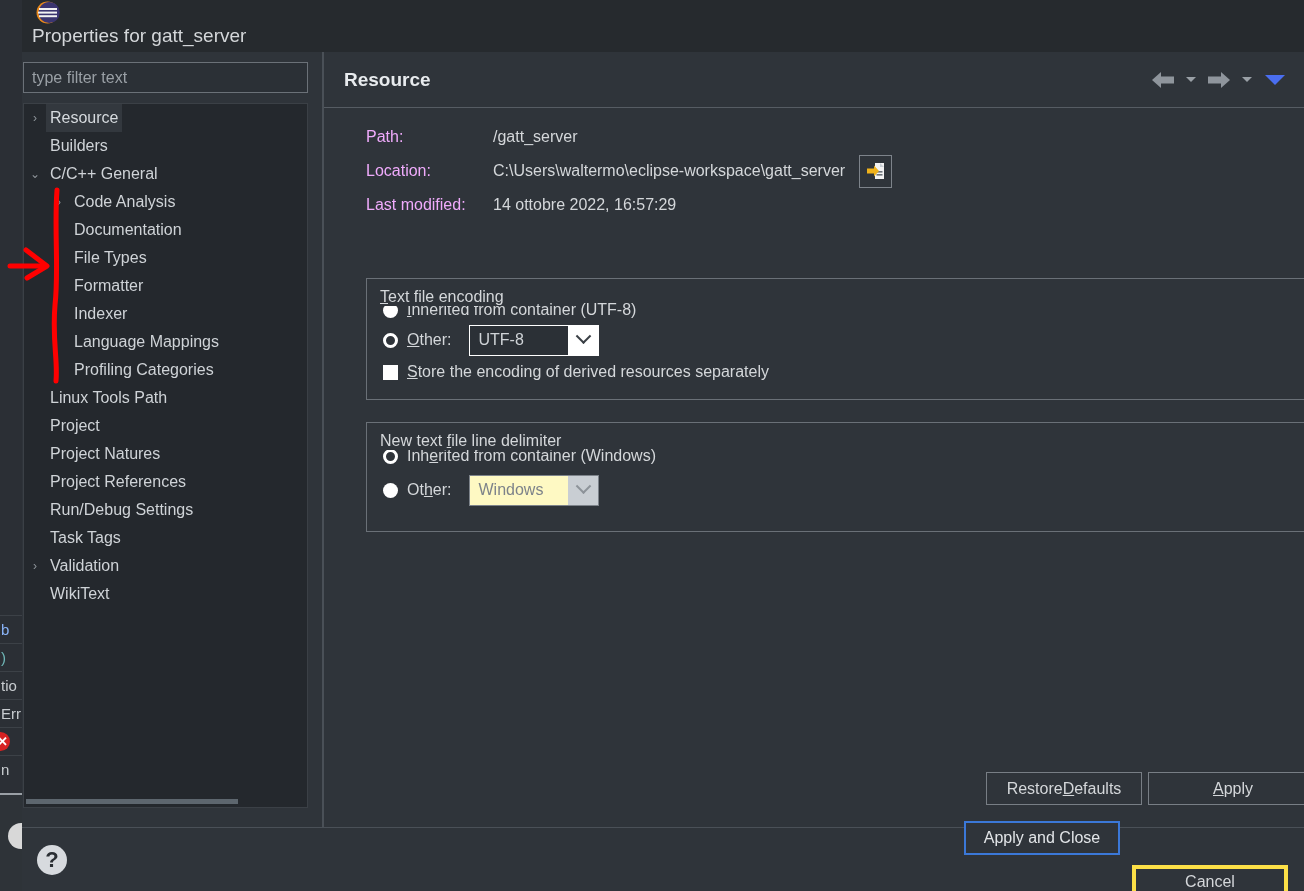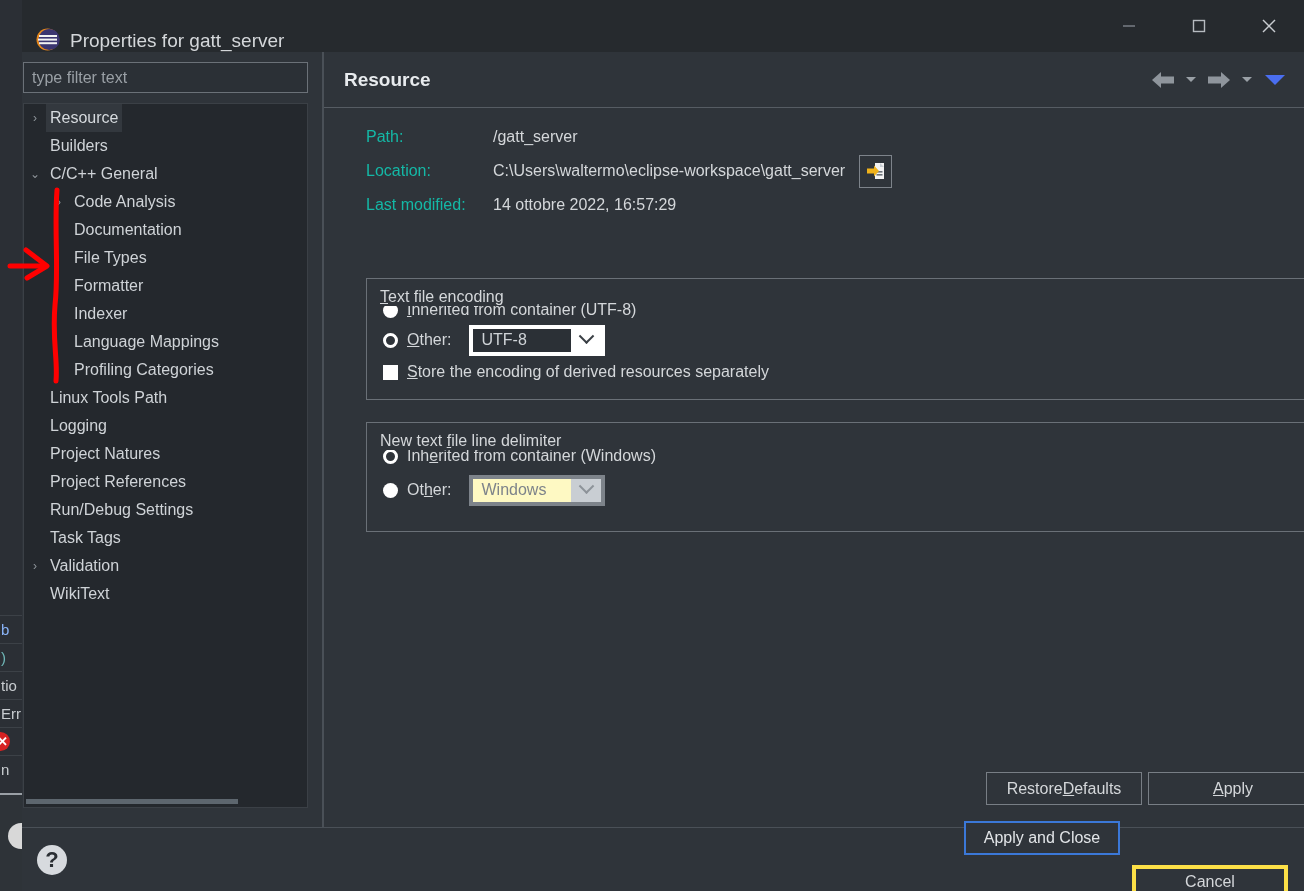--- a/index.html
+++ b/index.html
@@ -82,21 +82,22 @@
     z-index: 5;
     box-sizing: border-box;
   }
 
   
   #titlebar {
     position: relative;
     height: 52px;
     background: #262a2e;
     display: flex;
-    align-items: flex-end;
+    align-items: flex-start;
+    flex-direction: column;
   }
   #titlebar .eclipse-logo {
     margin-left: 13px;
     width: 25px; height: 25px;
     position: relative;
     flex: 0 0 auto;
   }
   #titlebar .title-text {
     margin-left: 10px;
     font-size: 19px;
@@ -256,21 +257,21 @@
     width: 900px;
   }
   .info-row {
     display: flex;
     align-items: center;
     height: 34px;
   }
   .info-label {
     width: 127px;
     font-size: 16px;
-    color: #14b8a6;
+    color: #f0abfc;
     flex: 0 0 auto;
   }
   .info-value {
     font-size: 16px;
     color: #d4d7da;
     white-space: nowrap;
   }
   #loc-btn {
     margin-left: 14px;
     width: 33px; height: 33px;
@@ -341,21 +342,21 @@
     width: 15px; height: 15px;
     background: #ffffff;
     flex: 0 0 auto;
   }
 
   
   .combo {
     display: flex;
     align-items: stretch;
     height: 31px;
-    border: 4px solid #ffffff;
+    border: 1px solid #ffffff;
     box-sizing: border-box;
     margin-left: 18px;
     flex: 0 0 auto;
   }
   .combo .combo-text {
     width: 98px;
     background: #2b3036;
     color: #cfd3d7;
     font-size: 16px;
     display: flex;
@@ -560,21 +561,21 @@
         <div class="tree-item depth1">
           <span class="tlabel">Language Mappings</span>
         </div>
         <div class="tree-item depth1">
           <span class="tlabel">Profiling Categories</span>
         </div>
         <div class="tree-item depth0">
           <span class="tlabel">Linux Tools Path</span>
         </div>
         <div class="tree-item depth0">
-          <span class="tlabel">Logging</span>
+          <span class="tlabel">Project</span>
         </div>
         <div class="tree-item depth0">
           <span class="tlabel">Project Natures</span>
         </div>
         <div class="tree-item depth0">
           <span class="tlabel">Project References</span>
         </div>
         <div class="tree-item depth0">
           <span class="tlabel">Run/Debug Settings</span>
         </div>

